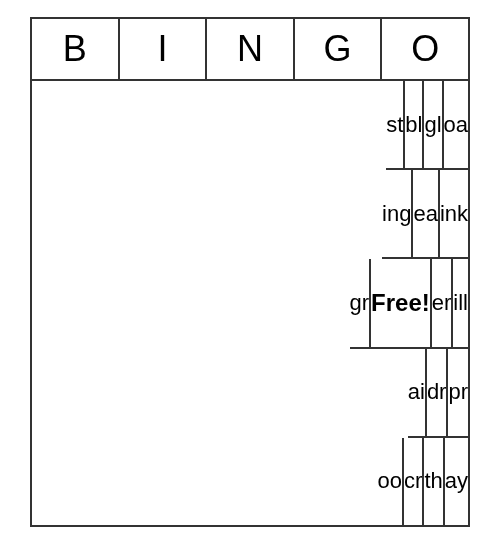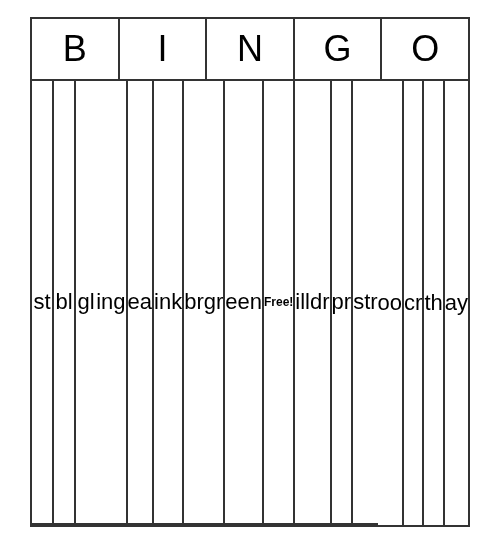--- a/index.html
+++ b/index.html
@@ -41,22 +41,23 @@
       height: 60px;
       border-right: 2px solid #333;
     }
 
     .bingo-header .header-cell:last-child {
       border-right: none;
     }
 
     .bingo-body {
       display: flex;
-      flex-direction: row;
+      flex-direction: column;
       flex: 1;
+      align-items: flex-end;
     }
 
     .bingo-row {
       display: flex;
       flex: 1;
       border-bottom: 2px solid #333;
     }
 
     .bingo-row:last-child {
       border-bottom: none;
@@ -69,57 +70,57 @@
       align-items: center;
       font-size: 22px;
       border-right: 2px solid #333;
     }
 
     .bingo-cell:last-child {
       border-right: none;
     }
 
     .bingo-cell.free {
-      font-size: 12px;
+      font-size: 24px;
       font-weight: bold;
     }
   </style>
 </head>
 <body>
 
 <div class="bingo-card">
   <div class="bingo-header">
   <div class="header-cell">B</div>
       <div class="header-cell">I</div>
       <div class="header-cell">N</div>
       <div class="header-cell">G</div>
       <div class="header-cell">O</div>
     </div>
   <div class="bingo-body">
   <div class="bingo-row">
         <div class="bingo-cell">st</div>
         <div class="bingo-cell">bl</div>
         <div class="bingo-cell">gl</div>
+        <div class="bingo-cell">oa</div>
       </div>
       <div class="bingo-row">
         <div class="bingo-cell">ing</div>
         <div class="bingo-cell">ea</div>
         <div class="bingo-cell">ink</div>
-        <div class="bingo-cell">br</div>
       </div>
       <div class="bingo-row">
         <div class="bingo-cell">gr</div>
-        <div class="bingo-cell">een</div>
         <div class="bingo-cell free">Free!</div>
+        <div class="bingo-cell">er</div>
         <div class="bingo-cell">ill</div>
       </div>
       <div class="bingo-row">
+        <div class="bingo-cell">ai</div>
         <div class="bingo-cell">dr</div>
         <div class="bingo-cell">pr</div>
-        <div class="bingo-cell">str</div>
       </div>
       <div class="bingo-row">
         <div class="bingo-cell">oo</div>
         <div class="bingo-cell">cr</div>
         <div class="bingo-cell">th</div>
         <div class="bingo-cell">ay</div>
       </div>
     </div>
 </div>
 

